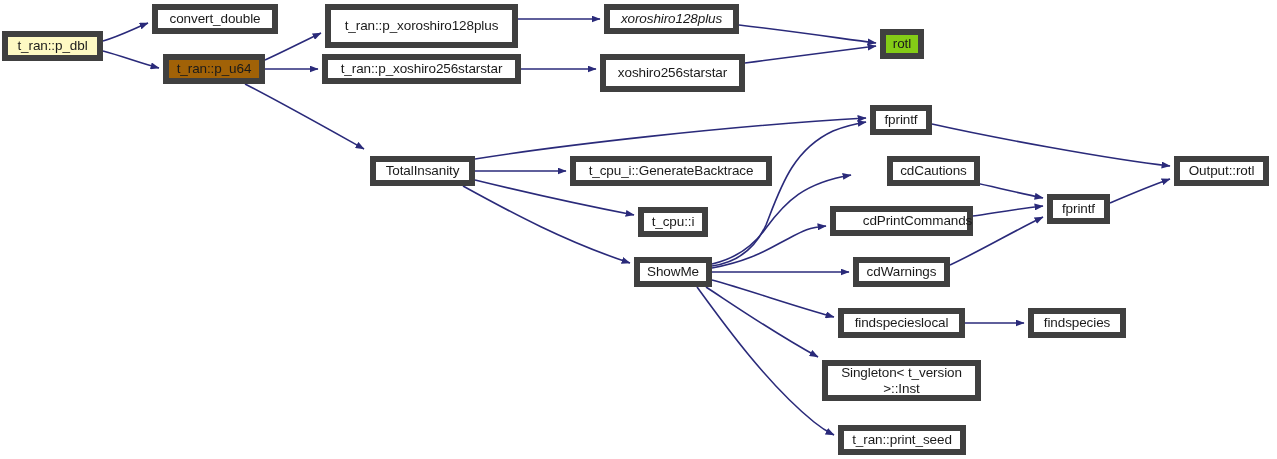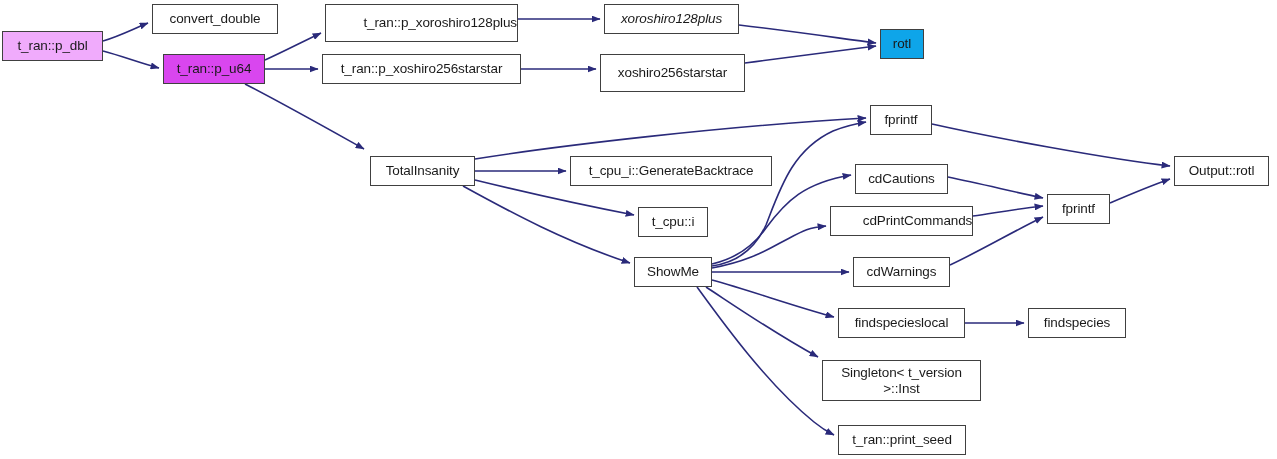--- a/index.html
+++ b/index.html
@@ -2,21 +2,21 @@
 <html><head>
 <meta charset="utf-8">
 <style>
   html,body{margin:0;padding:0;background:#ffffff;}
   body{font-family:"Liberation Sans","DejaVu Sans",sans-serif;}
   #canvas{position:relative;width:1277px;height:459px;background:#ffffff;overflow:hidden;}
   svg#edges{position:absolute;left:0;top:0;width:1277px;height:459px;}
   .node{
     position:absolute;
     box-sizing:border-box;
-    border:1px solid #0369a1;
+    border:6px solid #0369a1;
     background:#ffffff;
     color:#1a1a1a;
     font-size:13.5px;
     line-height:1.12;
     display:flex;
     align-items:center;
     justify-content:center;
     text-align:center;
     white-space:pre;
     letter-spacing:-0.1px;
@@ -59,34 +59,34 @@
         <path d="M932,124 C990,137 1108,159 1170,166" marker-end="url(#arrow)"></path>
         <path d="M948,177 C982,184 1010,191 1043,198" marker-end="url(#arrow)"></path>
         <path d="M973,216 C1000,212 1016,209 1043,206" marker-end="url(#arrow)"></path>
         <path d="M950,265 C982,250 1014,231 1043,217" marker-end="url(#arrow)"></path>
         <path d="M1110,203 C1131,194 1150,186 1170,179" marker-end="url(#arrow)"></path>
         <path d="M965,323 L1024,323" marker-end="url(#arrow)"></path>
       </g>
   </svg>
 
   <div id="node-layer">
-      <div class="node root" style="left: 2px; top: 31px; width: 101px; height: 30px; border-color: rgb(64, 64, 64); background: #f0abfc;"><span>t_ran::p_dbl</span></div>
+      <div class="node root" style="left: 2px; top: 31px; width: 101px; height: 30px; border-color: rgb(64, 64, 64); background: #fef9c3;"><span>t_ran::p_dbl</span></div>
       <div class="node" style="left: 152px; top: 4px; width: 126px; height: 30px; border-color: rgb(64, 64, 64); background: rgb(255, 255, 255);"><span>convert_double</span></div>
-      <div class="node" style="left: 163px; top: 54px; width: 102px; height: 30px; border-color: rgb(64, 64, 64); background: #d946ef;"><span>t_ran::p_u64</span></div>
-      <div class="node" style="left: 325px; top: 4px; width: 193px; height: 38px; border-color: rgb(64, 64, 64); background: rgb(255, 255, 255); justify-content: flex-end;"><span>t_ran::p_xoroshiro128plus</span></div>
+      <div class="node" style="left: 163px; top: 54px; width: 102px; height: 30px; border-color: rgb(64, 64, 64); background: #a16207;"><span>t_ran::p_u64</span></div>
+      <div class="node" style="left: 325px; top: 4px; width: 193px; height: 44px; border-color: rgb(64, 64, 64); background: rgb(255, 255, 255);"><span>t_ran::p_xoroshiro128plus</span></div>
       <div class="node" style="left: 322px; top: 54px; width: 199px; height: 30px; border-color: rgb(64, 64, 64); background: rgb(255, 255, 255);"><span>t_ran::p_xoshiro256starstar</span></div>
       <div class="node" style="left: 604px; top: 4px; width: 135px; height: 30px; border-color: rgb(64, 64, 64); background: rgb(255, 255, 255); font-style: italic;"><span>xoroshiro128plus</span></div>
       <div class="node" style="left: 600px; top: 54px; width: 145px; height: 38px; border-color: rgb(64, 64, 64); background: rgb(255, 255, 255);"><span>xoshiro256starstar</span></div>
-      <div class="node" style="left: 880px; top: 29px; width: 44px; height: 30px; border-color: rgb(64, 64, 64); background: #0ea5e9;"><span>rotl</span></div>
+      <div class="node" style="left: 880px; top: 29px; width: 44px; height: 30px; border-color: rgb(64, 64, 64); background: #84cc16;"><span>rotl</span></div>
       <div class="node" style="left: 370px; top: 156px; width: 105px; height: 30px; border-color: rgb(64, 64, 64); background: rgb(255, 255, 255);"><span>TotalInsanity</span></div>
       <div class="node" style="left: 570px; top: 156px; width: 202px; height: 30px; border-color: rgb(64, 64, 64); background: rgb(255, 255, 255);"><span>t_cpu_i::GenerateBacktrace</span></div>
       <div class="node" style="left: 638px; top: 207px; width: 70px; height: 30px; border-color: rgb(64, 64, 64); background: rgb(255, 255, 255);"><span>t_cpu::i</span></div>
       <div class="node" style="left: 634px; top: 257px; width: 78px; height: 30px; border-color: rgb(64, 64, 64); background: rgb(255, 255, 255);"><span>ShowMe</span></div>
       <div class="node" style="left: 870px; top: 105px; width: 62px; height: 30px; border-color: rgb(64, 64, 64); background: rgb(255, 255, 255);"><span>fprintf</span></div>
-      <div class="node" style="left: 855px; top: 156px; width: 93px; height: 30px; border-color: rgb(64, 64, 64); background: rgb(255, 255, 255); margin-top: 8px;"><span>cdCautions</span></div>
+      <div class="node" style="left: 887px; top: 156px; width: 93px; height: 30px; border-color: rgb(64, 64, 64); background: rgb(255, 255, 255);"><span>cdCautions</span></div>
       <div class="node" style="left: 830px; top: 206px; width: 143px; height: 30px; border-color: rgb(64, 64, 64); background: rgb(255, 255, 255); padding-left: 32px;"><span>cdPrintCommands</span></div>
       <div class="node" style="left: 853px; top: 257px; width: 97px; height: 30px; border-color: rgb(64, 64, 64); background: rgb(255, 255, 255);"><span>cdWarnings</span></div>
       <div class="node" style="left: 1047px; top: 194px; width: 63px; height: 30px; border-color: rgb(64, 64, 64); background: rgb(255, 255, 255);"><span>fprintf</span></div>
       <div class="node" style="left: 1174px; top: 156px; width: 95px; height: 30px; border-color: rgb(64, 64, 64); background: rgb(255, 255, 255);"><span>Output::rotl</span></div>
       <div class="node" style="left: 838px; top: 308px; width: 127px; height: 30px; border-color: rgb(64, 64, 64); background: rgb(255, 255, 255);"><span>findspecieslocal</span></div>
       <div class="node" style="left: 1028px; top: 308px; width: 98px; height: 30px; border-color: rgb(64, 64, 64); background: rgb(255, 255, 255);"><span>findspecies</span></div>
       <div class="node" style="left: 822px; top: 360px; width: 159px; height: 41px; border-color: rgb(64, 64, 64); background: rgb(255, 255, 255);"><span>Singleton&lt; t_version
 &gt;::Inst</span></div>
       <div class="node" style="left: 838px; top: 425px; width: 128px; height: 30px; border-color: rgb(64, 64, 64); background: rgb(255, 255, 255);"><span>t_ran::print_seed</span></div>
     </div>

